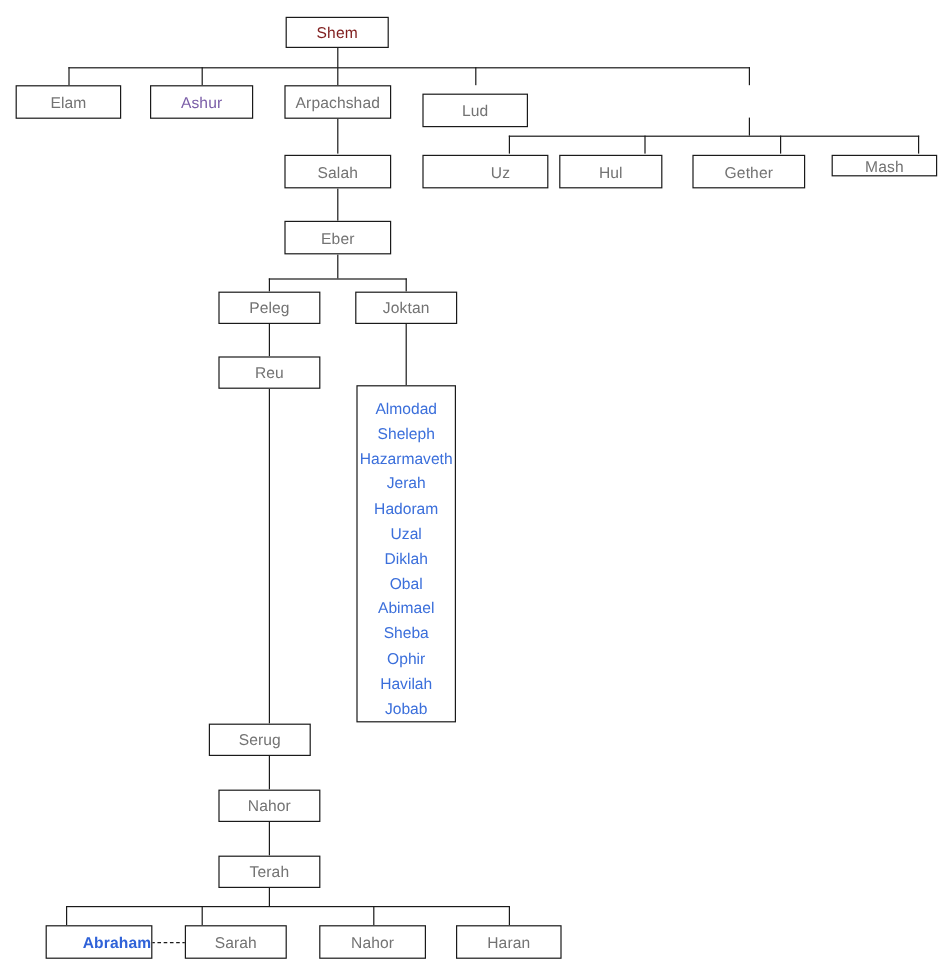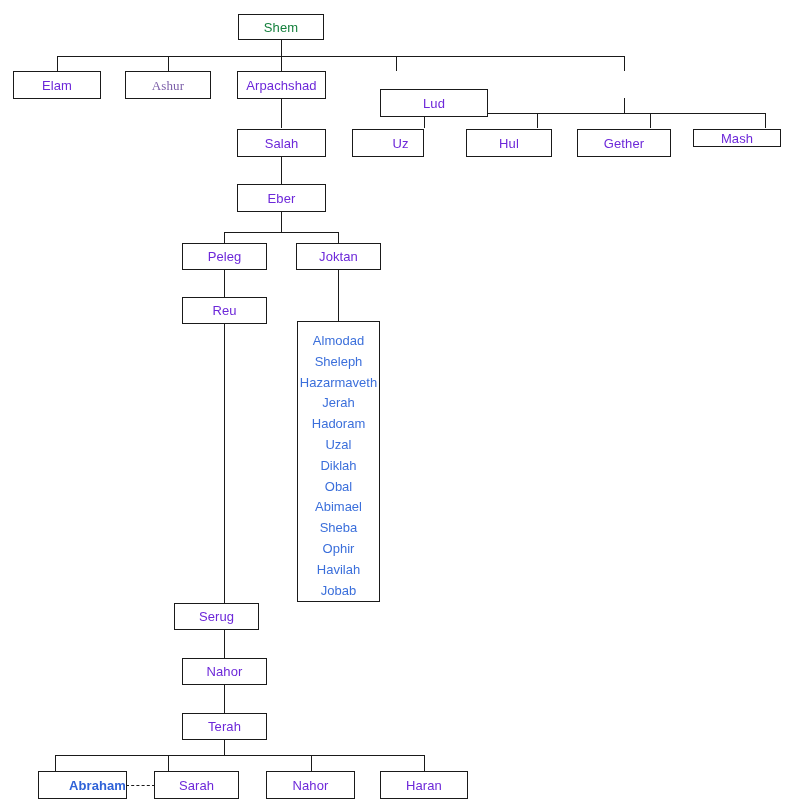--- a/index.html
+++ b/index.html
@@ -18,33 +18,33 @@
     height: 807px;
     background: #ffffff;
     overflow: hidden;
   }
   
   .node {
     position: absolute;
     box-sizing: border-box;
     border: 1px solid #1a1a1a;
     background: #ffffff;
-    color: #6d28d9;
+    color: #737373;
     font-size: 13px;
     line-height: 1;
     display: flex;
     align-items: center;
     justify-content: center;
     text-align: center;
     white-space: nowrap;
     letter-spacing: 0.1px;
     z-index: 3;
   }
   .node.root-node {
-    color: #15803d;
+    color: #7f1d1d;
   }
   .node.visited-node {
     color: #7b5ea8;
   }
   .node.highlight-node {
     font-weight: bold;
     color: #2f62d8;
   }
   
   .list-node {
@@ -130,34 +130,34 @@
   <div class="conn-dashed" style="left:126px; top:785px; width:29px;"></div>
 
   <div class="node root-node" style="left:238px; top:14px; width:86px; height:26px;">
     <span>Shem</span>
   </div>
 
   <div class="node" style="left:13px; top:71px; width:88px; height:28px;">
     <span>Elam</span>
   </div>
 
-  <div class="node visited-node" style="left:125px; top:71px; width:86px; height:28px;font-family:Liberation Serif, serif;">
+  <div class="node visited-node" style="left:125px; top:71px; width:86px; height:28px;">
     <span>Ashur</span>
   </div>
 
   <div class="node" style="left:237px; top:71px; width:89px; height:28px;">
     <span>Arpachshad</span>
   </div>
 
-  <div class="node" style="left:352px; top:89px; width:108px; height:28px;margin-left:28px;">
+  <div class="node" style="left:352px; top:78px; width:88px; height:28px;">
     <span>Lud</span>
   </div>
 
 
-  <div class="node" style="left:352px; top:129px; width:72px; height:28px;padding-left:25px;">
+  <div class="node" style="left:352px; top:129px; width:105px; height:28px;padding-left:25px;">
     <span>Uz</span>
   </div>
 
   <div class="node" style="left:466px; top:129px; width:86px; height:28px;">
     <span>Hul</span>
   </div>
 
   <div class="node" style="left:577px; top:129px; width:94px; height:28px;">
     <span>Gether</span>
   </div>

